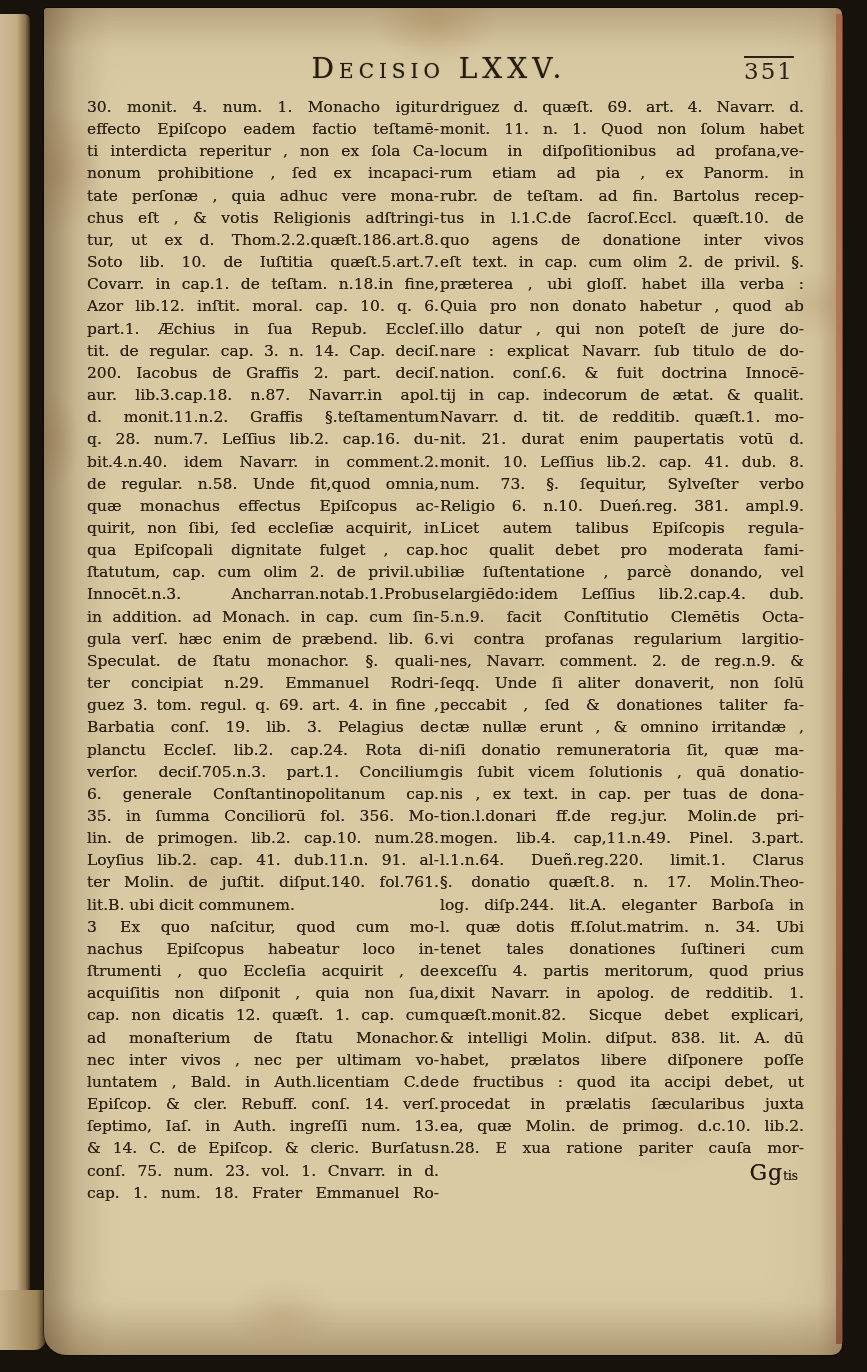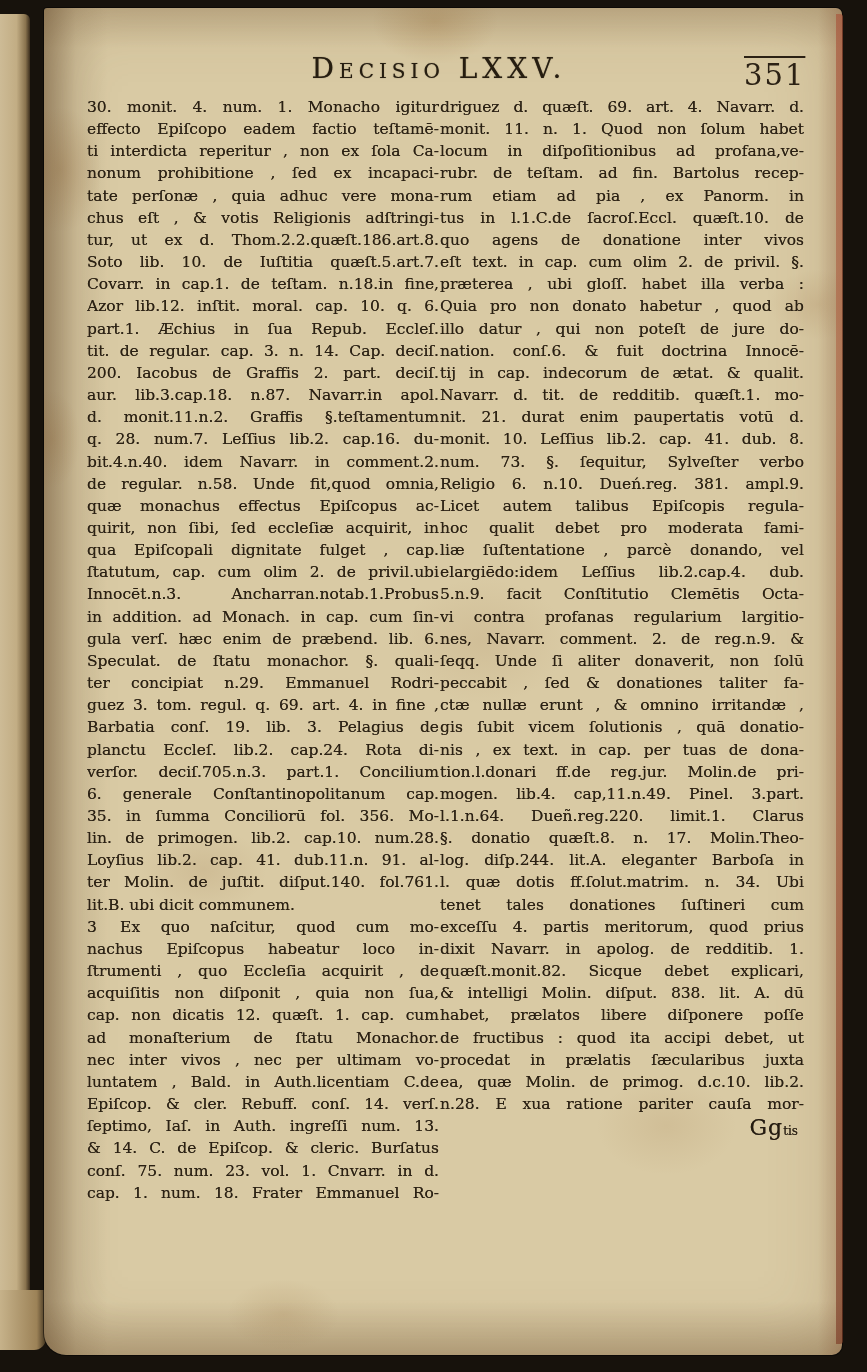--- a/index.html
+++ b/index.html
@@ -50,21 +50,21 @@
   .header{position:absolute;left:0;top:44px;width:100%;height:44px;}
   .title{
     position:absolute;left:230px;top:0;width:330px;
     font-variant:small-caps;
     font-size:28px;letter-spacing:5px;color:#261d10;
     text-align:center;white-space:nowrap;
     text-shadow:0 0 1px rgba(38,29,16,.6);
   }
   .pageno{
     position:absolute;left:700px;top:6px;
-    font-size:29px;letter-spacing:2px;color:#2b2114;
+    font-size:23px;letter-spacing:2px;color:#2b2114;
     text-decoration:overline;
   }
   .columns{position:absolute;left:0;top:88px;width:100%;}
   .col{
     position:absolute;top:0;
     font-size:15.5px;line-height:22.15px;color:#2b2114;
     text-shadow:0 0 .6px rgba(43,33,20,.75);
     overflow:hidden;
   }
   .col-left{left:43px;width:352px;}
@@ -145,45 +145,47 @@
         <div class="line">ſeptimo, Iaſ. in Auth. ingreſſi num. 13.</div>
         <div class="line">&amp; 14. C. de Epiſcop. &amp; cleric. Burſatus</div>
         <div class="line">conſ. 75. num. 23. vol. 1.  Cnvarr. in d.</div>
         <div class="line">cap. 1. num. 18.  Frater Emmanuel Ro-</div>
       </div>
     <div class="col col-right" id="col-right">
 
     <div class="line">driguez d. quæſt. 69. art. 4.  Navarr. d.</div>
         <div class="line">monit. 11. n. 1.  Quod non ſolum habet</div>
         <div class="line">locum in diſpoſitionibus ad profana,ve-</div>
+        <div class="line">rum etiam ad pia , ex Panorm. in</div>
         <div class="line">rubr. de teſtam. ad fin. Bartolus recep-</div>
-        <div class="line">rum etiam ad pia , ex Panorm. in</div>
         <div class="line">tus in l.1.C.de ſacroſ.Eccl. quæſt.10. de</div>
         <div class="line">quo agens de donatione inter vivos</div>
         <div class="line">eſt text. in cap. cum olim 2. de privil. §.</div>
         <div class="line">præterea , ubi gloſſ. habet illa verba :</div>
         <div class="line">Quia pro non donato habetur , quod ab</div>
         <div class="line">illo datur , qui non poteſt de jure do-</div>
+        <div class="line">nare : explicat Navarr. ſub titulo de do-</div>
         <div class="line">nation. conſ.6. &amp; fuit doctrina Innocē-</div>
         <div class="line">tij in cap. indecorum de ætat. &amp; qualit.</div>
         <div class="line">Navarr. d. tit. de redditib. quæſt.1. mo-</div>
         <div class="line">nit. 21.  durat enim paupertatis votū d.</div>
         <div class="line">monit. 10. Leſſius lib.2. cap. 41. dub. 8.</div>
         <div class="line">num. 73. §. ſequitur, Sylveſter verbo</div>
         <div class="line">Religio 6. n.10. Dueń.reg. 381. ampl.9.</div>
         <div class="line">Licet autem talibus Epiſcopis regula-</div>
         <div class="line">hoc qualit debet pro moderata fami-</div>
         <div class="line">liæ ſuſtentatione , parcè donando, vel</div>
         <div class="line">elargiēdo:idem Leſſius lib.2.cap.4. dub.</div>
         <div class="line">5.n.9. facit Conſtitutio Clemētis Octa-</div>
         <div class="line">vi contra profanas regularium largitio-</div>
         <div class="line">nes, Navarr. comment. 2. de reg.n.9. &amp;</div>
         <div class="line">ſeqq.  Unde ſi aliter donaverit, non ſolū</div>
         <div class="line">peccabit , ſed &amp; donationes taliter fa-</div>
         <div class="line">ctæ nullæ erunt , &amp; omnino irritandæ ,</div>
+        <div class="line">niſi donatio remuneratoria ſit, quæ ma-</div>
         <div class="line">gis ſubit vicem ſolutionis , quā donatio-</div>
         <div class="line">nis , ex text. in cap. per tuas de dona-</div>
         <div class="line">tion.l.donari ff.de reg.jur. Molin.de pri-</div>
         <div class="line">mogen. lib.4. cap,11.n.49. Pinel. 3.part.</div>
         <div class="line">l.1.n.64. Dueñ.reg.220. limit.1.  Clarus</div>
         <div class="line">§. donatio quæſt.8. n. 17.  Molin.Theo-</div>
         <div class="line">log. diſp.244. lit.A. eleganter Barboſa in</div>
         <div class="line">l. quæ dotis ff.ſolut.matrim. n. 34.  Ubi</div>
         <div class="line">tenet tales donationes ſuſtineri cum</div>
         <div class="line">exceſſu 4. partis meritorum, quod prius</div>

